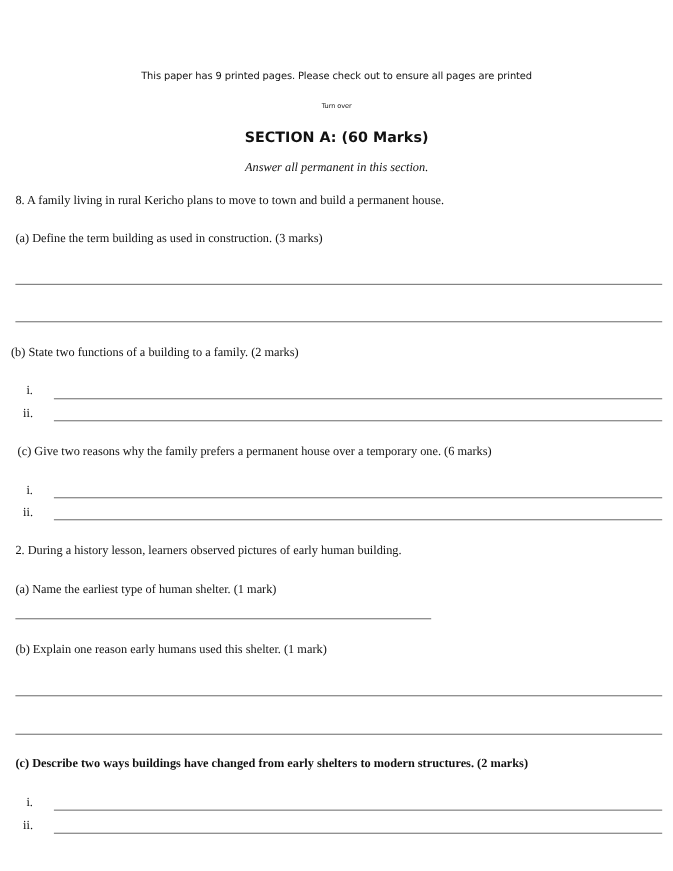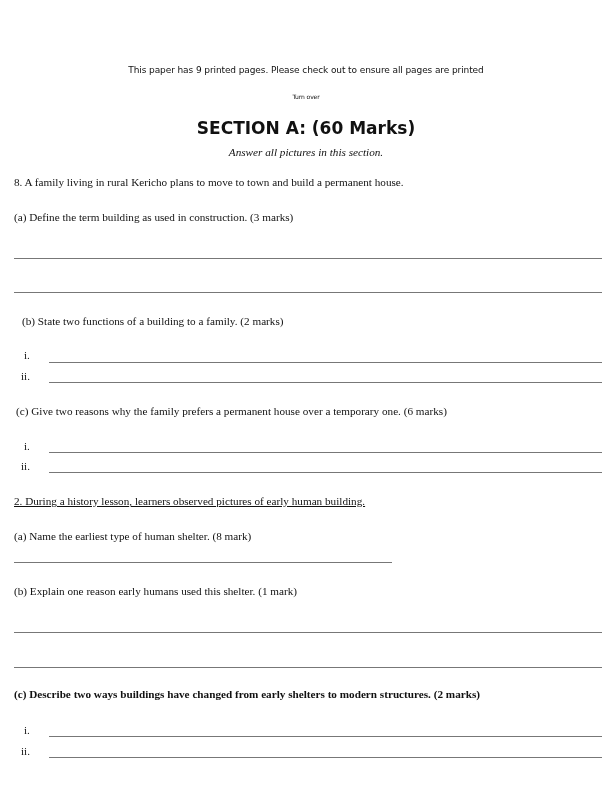--- a/index.html
+++ b/index.html
@@ -9,44 +9,44 @@
   .hand { font-family: "DejaVu Sans", sans-serif; font-size: 9px; letter-spacing: -0.1px; }
   .center { left: 0; width: 612px; text-align: center; }
   .rule { position: absolute; height: 0; border-top: 1px solid #777; }
   .num { position: absolute; font-family: "Liberation Serif", "DejaVu Serif", serif; font-size: 11.2px; }
 </style>
 </head>
 <body>
 
 <div class="abs center hand" style="top:65px;">This paper has 9 printed pages. Please check out to ensure all pages are printed</div>
 <div class="abs center hand" style="top:93px; font-size:6px;">Turn over</div>
-<div class="abs center" style="top:118px; font-family:'DejaVu Sans', sans-serif; font-weight:bold; font-size:17px;">SECTION A: (60 Marks)</div>
-<div class="abs center serif" style="top:146px; font-style:italic;">Answer all pictures in this section.</div>
+<div class="abs center" style="top:118px; font-family:'DejaVu Sans', sans-serif; font-weight:bold; font-size:13px;">SECTION A: (60 Marks)</div>
+<div class="abs center serif" style="top:146px; font-style:italic;">Answer all permanent in this section.</div>
 
 <div class="abs serif" style="left:14px; top:176px;">8. A family living in rural Kericho plans to move to town and build a permanent house.</div>
 
 <div class="abs serif" style="left:14px; top:211px;">(a) Define the term building as used in construction. (3 marks)</div>
 <div class="rule" style="left:14px; width:588px; top:258px;"></div>
 <div class="rule" style="left:14px; width:588px; top:292px;"></div>
 
-<div class="abs serif" style="left:22px; top:315px;">(b) State two functions of a building to a family. (2 marks)</div>
+<div class="abs serif" style="left:10px; top:315px;">(b) State two functions of a building to a family. (2 marks)</div>
 <div class="num" style="left:24px; top:349px;">i.</div>
 <div class="rule" style="left:49px; width:553px; top:362px;"></div>
 <div class="num" style="left:21px; top:370px;">ii.</div>
 <div class="rule" style="left:49px; width:553px; top:382px;"></div>
 
 <div class="abs serif" style="left:16px; top:405px;">(c) Give two reasons why the family prefers a permanent house over a temporary one. (6 marks)</div>
 <div class="num" style="left:24px; top:440px;">i.</div>
 <div class="rule" style="left:49px; width:553px; top:452px;"></div>
 <div class="num" style="left:21px; top:460px;">ii.</div>
 <div class="rule" style="left:49px; width:553px; top:472px;"></div>
 
-<div class="abs serif" style="left:14px; top:495px;text-decoration:underline;">2. During a history lesson, learners observed pictures of early human building.</div>
+<div class="abs serif" style="left:14px; top:495px;">2. During a history lesson, learners observed pictures of early human building.</div>
 
-<div class="abs serif" style="left:14px; top:530px;">(a) Name the earliest type of human shelter. (8 mark)</div>
+<div class="abs serif" style="left:14px; top:530px;">(a) Name the earliest type of human shelter. (1 mark)</div>
 <div class="rule" style="left:14px; width:378px; top:562px;"></div>
 
 <div class="abs serif" style="left:14px; top:585px;">(b) Explain one reason early humans used this shelter. (1 mark)</div>
 <div class="rule" style="left:14px; width:588px; top:632px;"></div>
 <div class="rule" style="left:14px; width:588px; top:667px;"></div>
 
 <div class="abs serif" style="left:14px; top:688px;font-weight:bold;">(c) Describe two ways buildings have changed from early shelters to modern structures. (2 marks)</div>
 <div class="num" style="left:24px; top:724px;">i.</div>
 <div class="rule" style="left:49px; width:553px; top:736px;"></div>
 <div class="num" style="left:21px; top:745px;">ii.</div>

